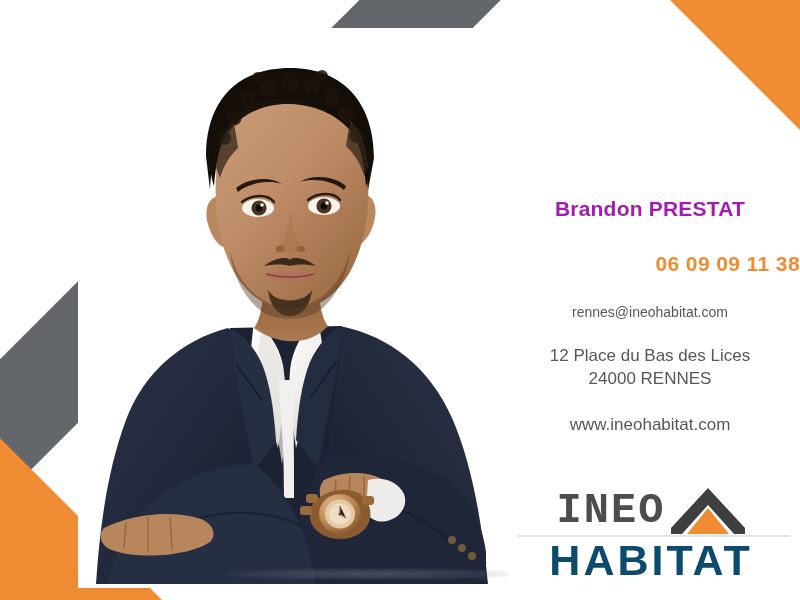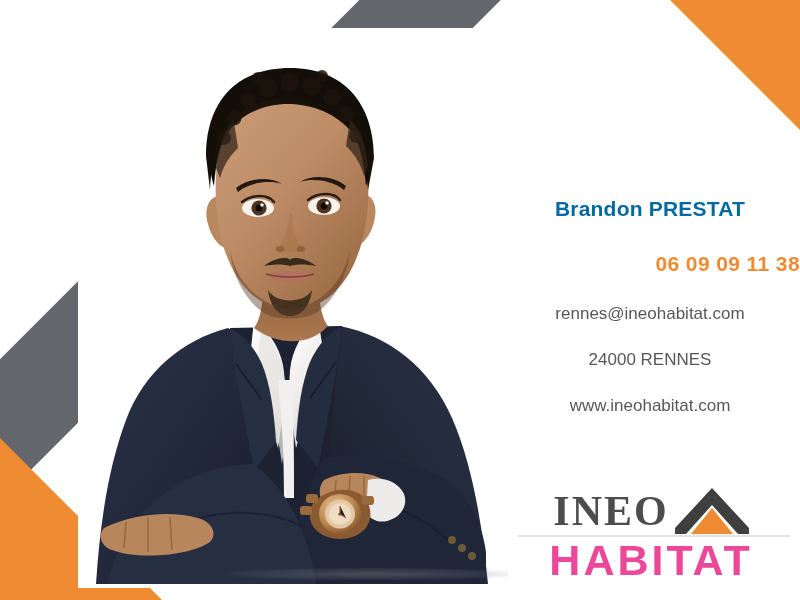--- a/index.html
+++ b/index.html
@@ -90,38 +90,38 @@
     left: 500px;
     top: 196px;
     width: 300px;
     text-align: center;
     color: #4a4a4a;
   }
 
   #contact-name {
     font-size: 21px;
     font-weight: bold;
-    color: #0369a1;
+    color: #a21caf;
     letter-spacing: 0.2px;
     margin: 0 0 30px 0;
     line-height: 1.2;
   }
 
   #contact-phone {
     font-size: 21px;
     font-weight: bold;
     color: #ef8b33;
     letter-spacing: 0.4px;
     margin: 0 0 28px 0;
     line-height: 1.2;
     text-align: right;
   }
 
   #contact-email {
-    font-size: 17px;
+    font-size: 14px;
     font-weight: normal;
     color: #575757;
     margin: 0 0 24px 0;
     line-height: 1.2;
   }
 
   #contact-address {
     font-size: 17px;
     font-weight: normal;
     color: #575757;
@@ -151,21 +151,21 @@
 
   #logo-top-row {
     position: relative;
     height: 50px;
     display: flex;
     align-items: center;
     justify-content: center;
   }
 
   #logo-ineo {
-    font-family: Liberation Serif, serif;
+    font-family: Liberation Mono, monospace;
     font-size: 42px;
     font-weight: bold;
     color: #4d4d4d;
     letter-spacing: 2px;
     line-height: 1;
     margin-right: 6px;
   }
 
   #logo-roof-icon {
     display: block;
@@ -184,21 +184,21 @@
 
   #logo-habitat {
     position: absolute;
     left: 0;
     top: 52px;
     width: 278px;
     text-align: center;
     font-family: "Liberation Sans", sans-serif;
     font-size: 43px;
     font-weight: bold;
-    color: #ec4899;
+    color: #0c4a6e;
     letter-spacing: 3px;
     line-height: 1.05;
   }
 </style>
 </head>
 <body>
 
 <div id="card">
 
   <div class="stripe" id="stripe-gray"></div>
@@ -402,20 +402,21 @@
   </div>
 
   <div id="contact-block">
     <div id="contact-name">Brandon PRESTAT</div>
 
     <div id="contact-phone">06 09 09 11 38</div>
 
     <div id="contact-email">rennes@ineohabitat.com</div>
 
     <div id="contact-address">
+      <span class="addr-line">12 Place du Bas des Lices</span>
       <span class="addr-line">24000 RENNES</span>
     </div>
 
     <div id="contact-website">www.ineohabitat.com</div>
   </div>
 
   <div id="logo">
     <div id="logo-top-row">
       <span id="logo-ineo">INEO</span>
       <svg id="logo-roof-icon" viewBox="0 0 74 46" xmlns="http://www.w3.org/2000/svg">

